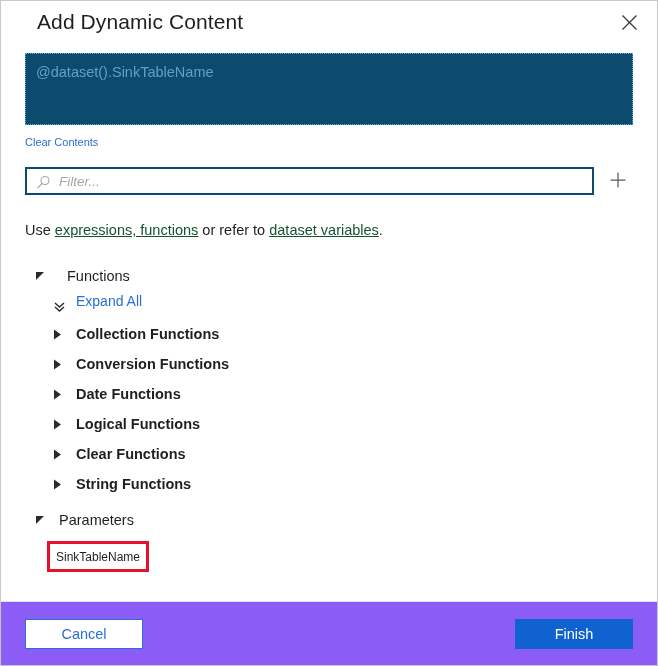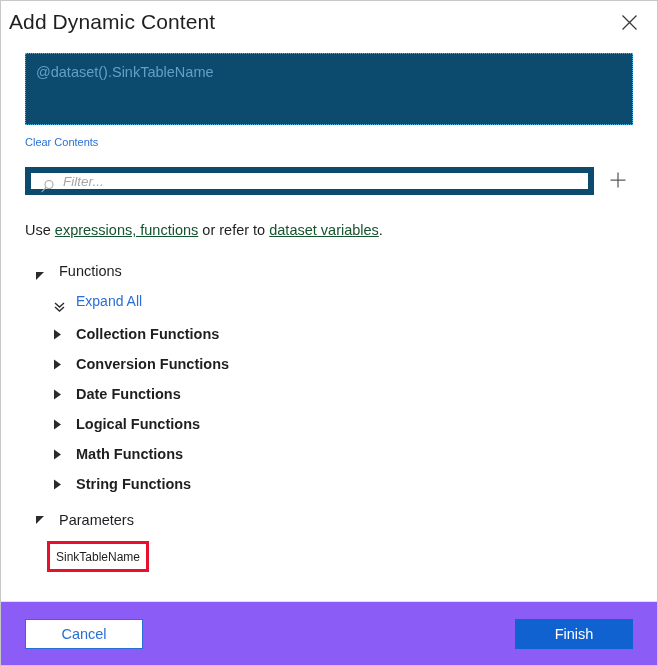--- a/index.html
+++ b/index.html
@@ -27,21 +27,21 @@
   }
 
   
   .header {
     position: relative;
     height: 46px;
     flex: 0 0 auto;
   }
   .dialog-title {
     position: absolute;
-    left: 8px;
+    left: 36px;
     top: 9px;
     font-size: 21px;
     font-weight: 400;
     color: #201f1e;
     letter-spacing: 0.1px;
     white-space: nowrap;
   }
   .close-button {
     position: absolute;
     right: 8px;
@@ -99,21 +99,21 @@
   .filter-row {
     display: flex;
     align-items: center;
     margin-top: 16px;
   }
   .filter-input-wrap {
     position: relative;
     box-sizing: border-box;
     width: 573px;
     height: 28px;
-    border: 6px solid #0c4a6e;
+    border: 2px solid #0c4a6e;
     background: #ffffff;
     display: flex;
     align-items: center;
   }
   .search-icon {
     position: absolute;
     left: 9px;
     top: 6px;
     width: 15px;
     height: 15px;
@@ -159,22 +159,24 @@
     text-decoration: underline;
     cursor: pointer;
   }
 
   
   .tree {
     margin-top: 24px;
   }
   .tree-group-header {
     display: flex;
+    align-items: center;
     height: 26px;
     cursor: pointer;
+    gap: 8px;
   }
   .tri-down {
     width: 12px;
     margin-left: 10px;
     margin-right: 12px;
     display: flex;
     align-items: center;
   }
   .tree-group-label {
     font-size: 14.5px;
@@ -380,21 +382,21 @@
         </span>
         <span class="tree-item-label">Logical Functions</span>
       </div>
 
       <div class="tree-item">
         <span class="tri-right">
           <svg width="9" height="11" viewBox="0 0 9 11">
               <path d="M1 0.5 L8 5.5 L1 10.5 Z" fill="#2b2b2b"></path>
             </svg>
         </span>
-        <span class="tree-item-label">Math Functions</span>
+        <span class="tree-item-label">Clear Functions</span>
       </div>
 
       <div class="tree-item">
         <span class="tri-right">
           <svg width="9" height="11" viewBox="0 0 9 11">
               <path d="M1 0.5 L8 5.5 L1 10.5 Z" fill="#2b2b2b"></path>
             </svg>
         </span>
         <span class="tree-item-label">String Functions</span>
       </div>

